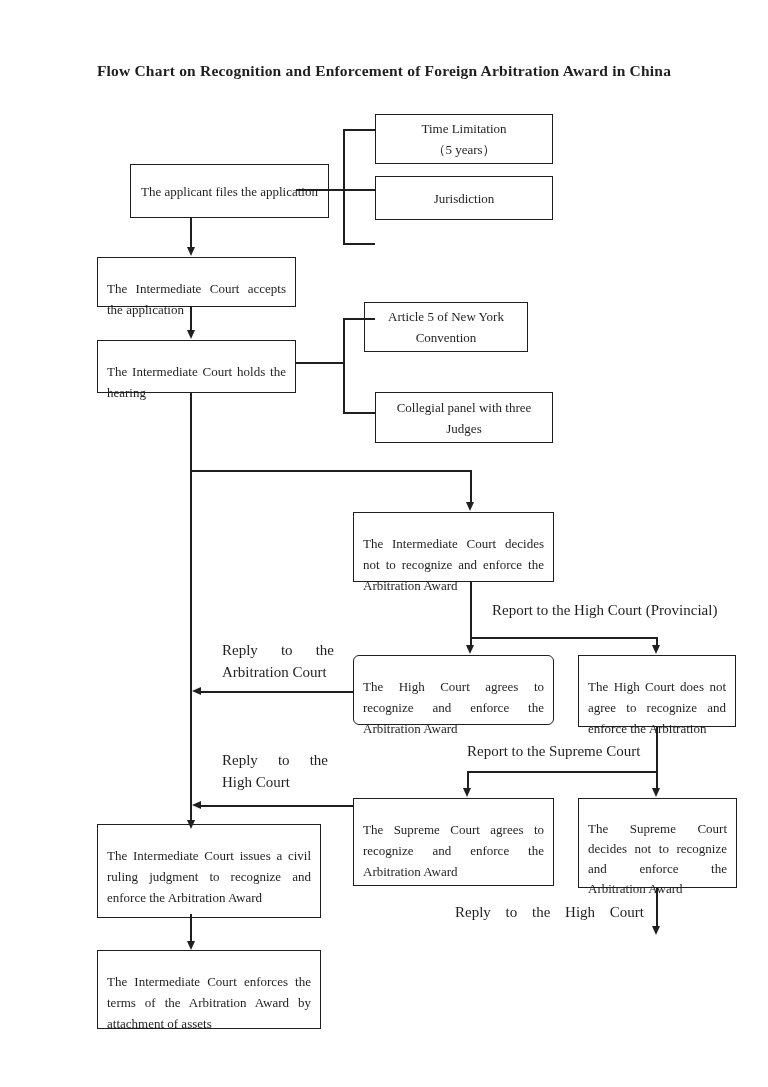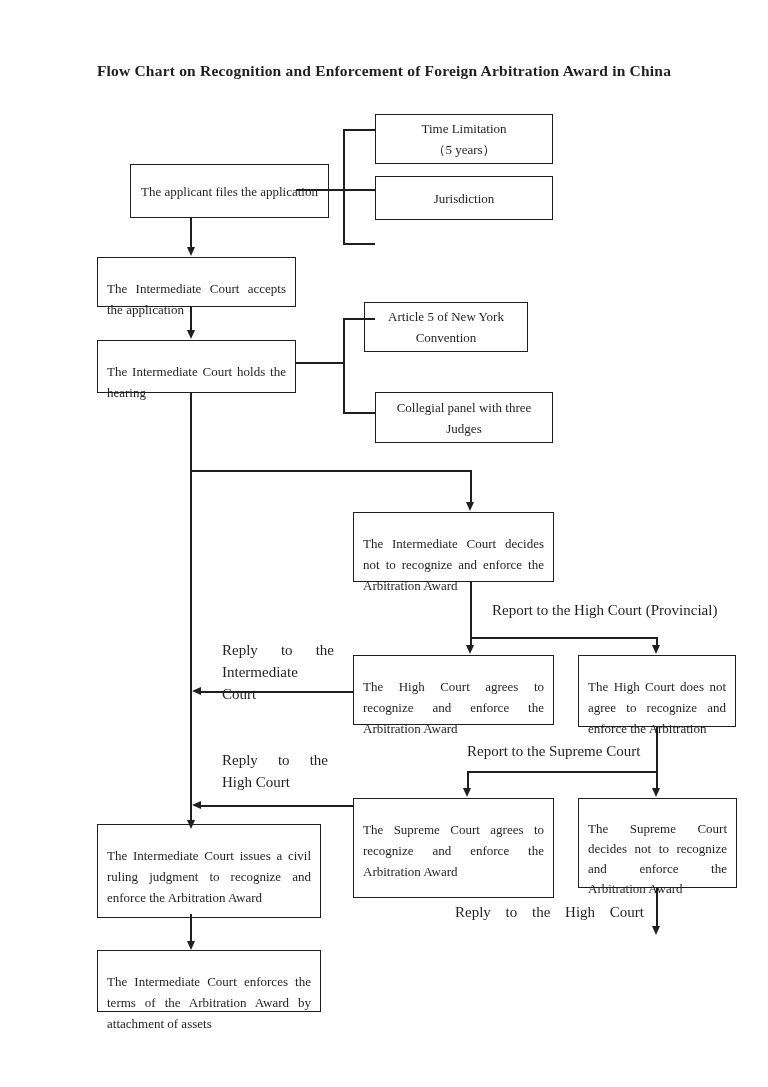--- a/index.html
+++ b/index.html
@@ -43,30 +43,30 @@
 
   <div class="box center" style="left:375px; top:106px; width:178px; height:50px;margin-top:8px;">
     <span class="block">Time Limitation</span>
     <span class="block">（5 years）</span>
   </div>
   <div class="box center" style="left:375px; top:176px; width:178px; height:44px;text-align:right;">Jurisdiction</div>
   <div class="box center" style="left:364px; top:302px; width:164px; height:50px;">Article 5 of New York Convention</div>
   <div class="box center" style="left:375px; top:392px; width:178px; height:51px;">Collegial panel with three Judges</div>
 
   <div class="box justify" style="left:353px; top:512px; width:201px; height:70px;">The Intermediate Court decides not to recognize and enforce the Arbitration Award</div>
-  <div class="box justify" style="left:353px; top:655px; width:201px; height:70px;">The High Court agrees to recognize and enforce the Arbitration Award</div>
+  <div class="box justify" style="left:353px; top:655px; width:201px; height:70px;border-radius:6px;">The High Court agrees to recognize and enforce the Arbitration Award</div>
   <div class="box justify" style="left:578px; top:655px; width:158px; height:72px;">The High Court does not agree to recognize and enforce the Arbitration</div>
-  <div class="box justify" style="left:353px; top:798px; width:201px; height:100px;">The Supreme Court agrees to recognize and enforce the Arbitration Award</div>
+  <div class="box justify" style="left:353px; top:798px; width:201px; height:88px;">The Supreme Court agrees to recognize and enforce the Arbitration Award</div>
   <div class="box justify" style="left:578px; top:798px; width:159px; height:90px; line-height:20px;">The Supreme Court decides not to recognize and enforce the Arbitration Award</div>
 
   <div class="box justify" style="left:97px; top:824px; width:224px; height:94px;">The Intermediate Court issues a civil ruling judgment to recognize and enforce the Arbitration Award</div>
-  <div class="box justify" style="left:97px; top:950px; width:224px; height:62px;">The Intermediate Court enforces the terms of the Arbitration Award by attachment of assets</div>
+  <div class="box justify" style="left:97px; top:950px; width:224px; height:79px;">The Intermediate Court enforces the terms of the Arbitration Award by attachment of assets</div>
 
   <div class="lbl" style="left:492px; top:599px;">Report to the High Court (Provincial)</div>
-  <div class="lbl lbl-justify" style="left:222px; top:639px; width:112px;">Reply to the Intermediate Court</div>
+  <div class="lbl lbl-justify" style="left:222px; top:639px; width:112px;">Reply to the Arbitration Court</div>
   <div class="lbl lbl-justify" style="left:222px; top:749px; width:106px;">Reply to the High Court</div>
   <div class="lbl" style="left:467px; top:740px;">Report to the Supreme Court</div>
   <div class="lbl wide-words" style="left:455px; top:901px;">Reply to the High Court</div>
 
   <div class="v" style="left:190px; top:217px; height:33px;"></div>
   <div class="ar-d" style="left:187px; top:247px;"></div>
   <div class="v" style="left:190px; top:306px; height:27px;"></div>
   <div class="ar-d" style="left:187px; top:330px;"></div>
   <div class="v" style="left:190px; top:392px; height:430px;"></div>
   <div class="ar-d" style="left:187px; top:820px;"></div>

